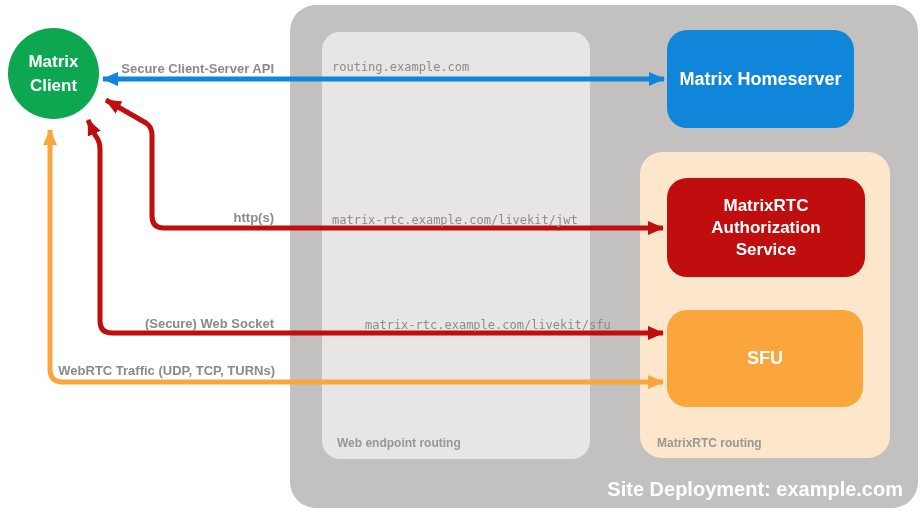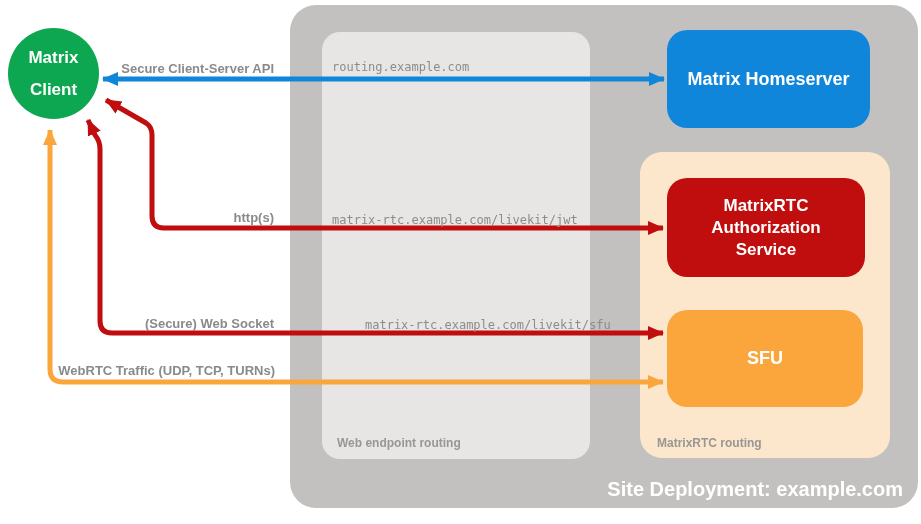--- a/index.html
+++ b/index.html
@@ -14,26 +14,26 @@
   .backend-panel{left:640px;top:152px;width:250px;height:306px;background:#fce7cd;border-radius:22px;}
 
   .panel-caption{position:absolute;font-weight:bold;font-size:12px;color:#999693;}
   .routing-caption{left:15px;bottom:9px;}
   .backend-caption{left:17px;bottom:8px;}
   .site-title{position:absolute;right:15px;bottom:7px;font-weight:bold;font-size:20px;color:#ffffff;white-space:nowrap;}
 
   
   .node{display:flex;align-items:center;justify-content:center;text-align:center;
         color:#ffffff;font-weight:bold;border-radius:20px;}
-  .homeserver{left:667px;top:30px;width:203px;height:98px;background:#1086db;font-size:18px;}
+  .homeserver{left:667px;top:30px;width:187px;height:98px;background:#1086db;font-size:18px;}
   .auth{left:667px;top:178px;width:198px;height:99px;background:#c00d0d;font-size:17px;line-height:22px;padding:14px 28px;box-sizing:border-box;}
   .sfu{left:667px;top:310px;width:196px;height:97px;background:#faa63c;font-size:18px;}
   .client-circle{left:8px;top:28px;width:91px;height:91px;border-radius:50%;background:#0ca750;
                  display:flex;align-items:center;justify-content:center;text-align:center;
-                 color:#ffffff;font-weight:bold;font-size:17px;line-height:32px;}
+                 color:#ffffff;font-weight:bold;font-size:17px;line-height:24px;}
   .client-circle span{display:block;width:66px;}
 
   
   .arrow-label{position:absolute;font-size:13px;font-weight:bold;color:#8a8a8a;white-space:nowrap;
                right:647px;text-align:right;}
   .lbl-csapi{top:61px;}
   .lbl-https{top:210px;}
   .lbl-ws{top:316px;}
   .lbl-webrtc{top:363px;right:646px;}
 

